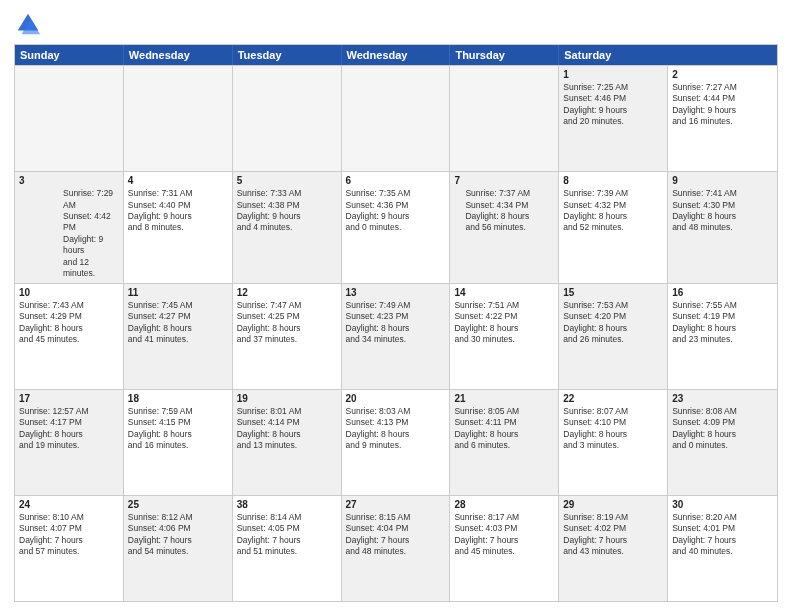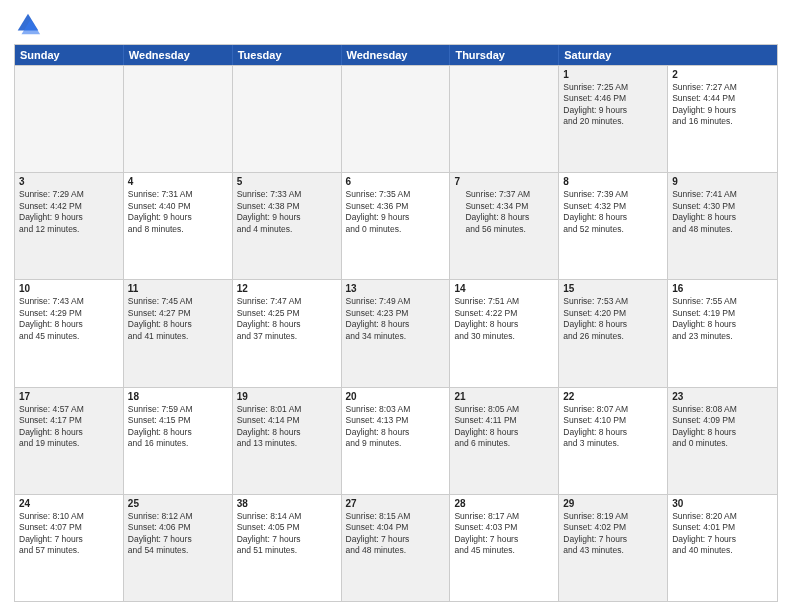--- a/index.html
+++ b/index.html
@@ -156,21 +156,21 @@
             <div class="day-num">2</div>
             <div class="day-info" style="white-space: pre-line;">Sunrise: 7:27 AM
 Sunset: 4:44 PM
 Daylight: 9 hours
 and 16 minutes.</div>
           </div>
         </div>
         <div class="cal-row">
           <div class="cal-cell shaded">
             <div class="day-num">3</div>
-            <div class="day-info" style="white-space: pre-line;">Sunrise: 7:29 AM
+            <div class="day-info" style="white-space: pre-line; margin-left: 44px;">Sunrise: 7:29 AM
 Sunset: 4:42 PM
 Daylight: 9 hours
 and 12 minutes.</div>
           </div>
           <div class="cal-cell">
             <div class="day-num">4</div>
             <div class="day-info" style="white-space: pre-line;">Sunrise: 7:31 AM
 Sunset: 4:40 PM
 Daylight: 9 hours
 and 8 minutes.</div>
@@ -258,21 +258,21 @@
             <div class="day-num">16</div>
             <div class="day-info" style="white-space: pre-line;">Sunrise: 7:55 AM
 Sunset: 4:19 PM
 Daylight: 8 hours
 and 23 minutes.</div>
           </div>
         </div>
         <div class="cal-row">
           <div class="cal-cell shaded">
             <div class="day-num">17</div>
-            <div class="day-info" style="white-space: pre-line;">Sunrise: 4:57 AM
+            <div class="day-info" style="white-space: pre-line;">Sunrise: 12:57 AM
 Sunset: 4:17 PM
 Daylight: 8 hours
 and 19 minutes.</div>
           </div>
           <div class="cal-cell">
             <div class="day-num">18</div>
             <div class="day-info" style="white-space: pre-line;">Sunrise: 7:59 AM
 Sunset: 4:15 PM
 Daylight: 8 hours
 and 16 minutes.</div>

